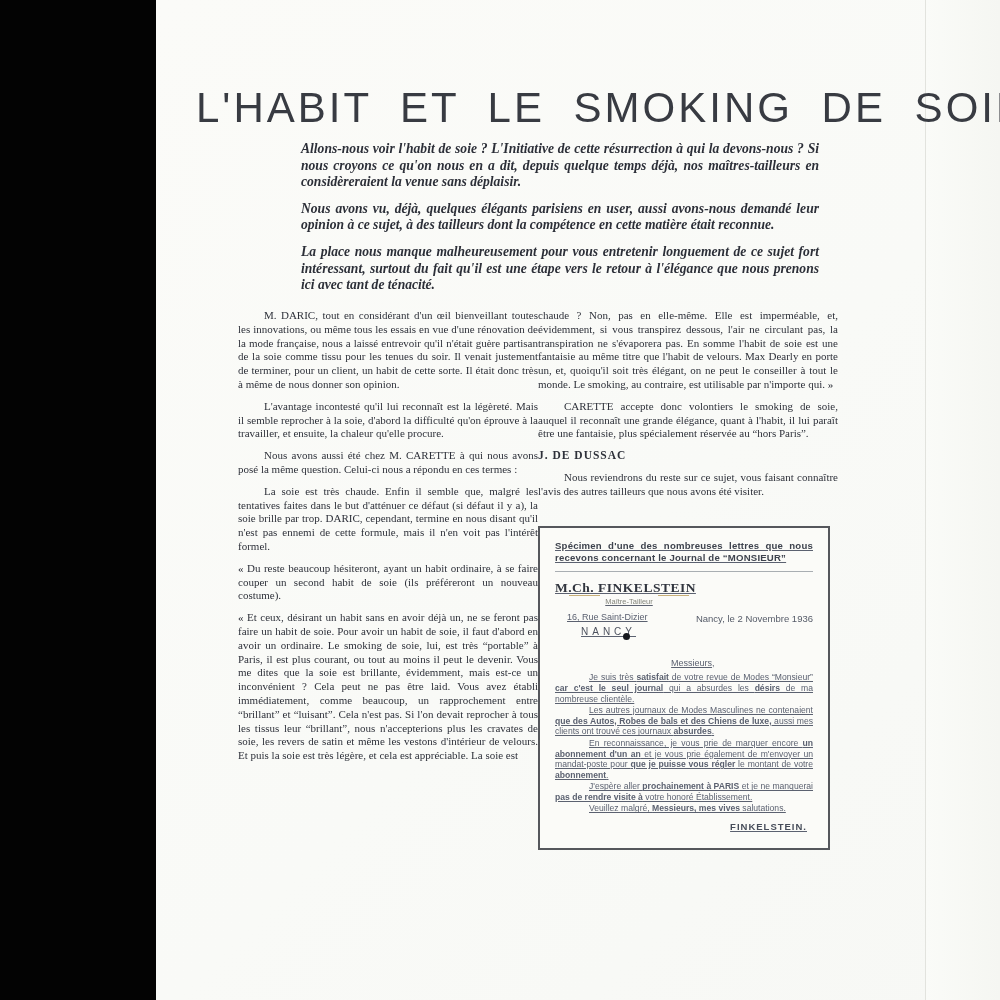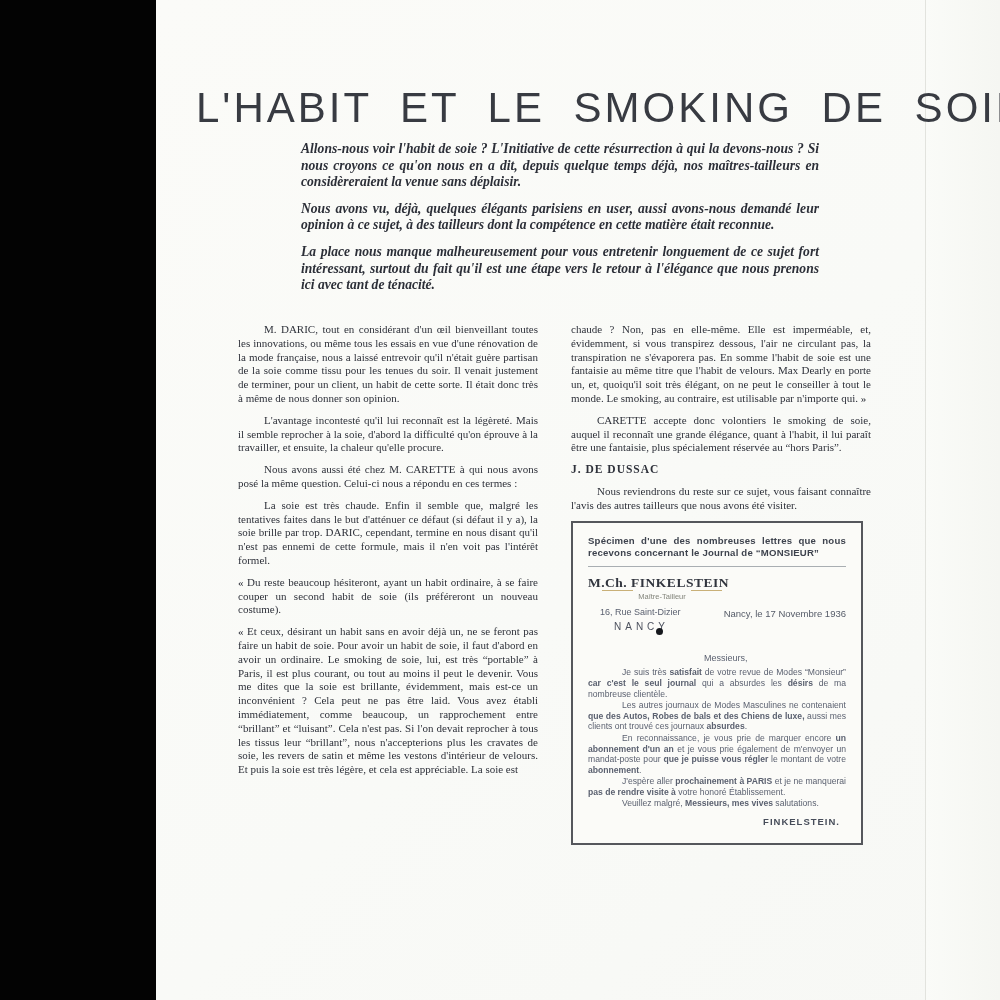--- a/index.html
+++ b/index.html
@@ -14,30 +14,30 @@
 
   .page-title{position:absolute;top:56px;left:40px;width:710px;text-align:center;
         font-family:"Liberation Sans",sans-serif;font-weight:300;font-size:42px;
         letter-spacing:3px;word-spacing:14px;color:#383b42;white-space:nowrap;}
 
   .intro{position:absolute;top:141px;left:145px;width:522px;
         font-style:italic;font-weight:bold;color:#2c2f38;
         font-size:13.6px;line-height:16.6px;text-align:justify;}
   .intro p{margin:0 4px 10px 0;}
 
-  .columns{position:absolute;top:323px;left:82px;width:633px;display:flex;gap:33px;}
+  .columns{position:absolute;top:309px;left:82px;width:633px;display:flex;}
   .col{width:300px;font-size:11px;line-height:13.8px;text-align:justify;color:#2e313a;}
   .col p{margin:0 0 8px 0;}
   .col p.indent{text-indent:26px;}
   .author-sig{text-align:left;font-weight:bold;letter-spacing:1px;
         font-size:11.5px;color:#2e313a;margin:4px 22px 8px 0;}
 
-  .letter-box{margin-top:8px;width:258px;border:2px solid #55575c;
+  .letter-box{margin-top:27px;width:258px;border:2px solid #55575c;
         padding:12px 15px 14px 15px;background:#fbfbf8;
-        font-family:"Liberation Sans",sans-serif;color:#5b6170;}
+        font-family:"Liberation Sans",sans-serif;color:#5b6170;text-decoration:underline;}
   .caption{font-weight:bold;font-size:9.6px;line-height:12px;color:#3e434e;
         text-align:justify;letter-spacing:.2px;}
   .caption-rule{border:none;border-top:1px solid #a9aeb2;margin:7px 0 9px 0;}
   .letterhead{position:relative;height:62px;}
   .lh-name{font-family:"Liberation Serif",serif;font-weight:600;font-size:13.5px;
         letter-spacing:.5px;color:#31353e;}
   .lh-sub{display:flex;align-items:flex-start;gap:5px;margin:1px 0 2px 14px;width:120px;}
   .lh-sub .dash{flex:1;border-top:1px solid #c9b078;height:0;}
   .lh-sub .sub-text{font-size:7.5px;color:#83857b;white-space:nowrap;}
   .lh-street{font-size:9px;margin-left:12px;}
@@ -96,21 +96,21 @@
           <div class="letterhead">
             <div class="lh-name">M.Ch. FINKELSTEIN</div>
             <div class="lh-sub">
               <span class="dash"></span>
               <span class="sub-text">Maître-Tailleur</span>
               <span class="dash"></span>
             </div>
             <div class="lh-street">16, Rue Saint-Dizier</div>
             <div class="lh-city">NANCY</div>
             <div class="lh-bullet"></div>
-            <div class="lh-date">Nancy, le 17 Novembre 1936</div>
+            <div class="lh-date">Nancy, le 2 Novembre 1936</div>
           </div>
 
           <div class="salutation">Messieurs,</div>
           <div class="letter-body" id="letter-body">
               <p><span>Je suis très </span><b>satisfait</b><span> de votre revue de Modes “Monsieur” </span><b>car c'est le seul journal</b><span> qui a absurdes les </span><b>désirs</b><span> de ma nombreuse clientèle.</span></p>
               <p><span>Les autres journaux de Modes Masculines ne contenaient </span><b>que des Autos, Robes de bals et des Chiens de luxe,</b><span> aussi mes clients ont trouvé ces journaux </span><b>absurdes</b><span>.</span></p>
               <p><span>En reconnaissance, je vous prie de marquer encore </span><b>un abonnement d'un an</b><span> et je vous prie également de m'envoyer un mandat-poste pour </span><b>que je puisse vous régler</b><span> le montant de votre </span><b>abonnement</b><span>.</span></p>
               <p><span>J'espère aller </span><b>prochainement à PARIS</b><span> et je ne manquerai </span><b>pas de rendre visite à</b><span> votre honoré Établissement.</span></p>
               <p><span>Veuillez malgré, </span><b>Messieurs, mes vives</b><span> salutations.</span></p>
             </div>

